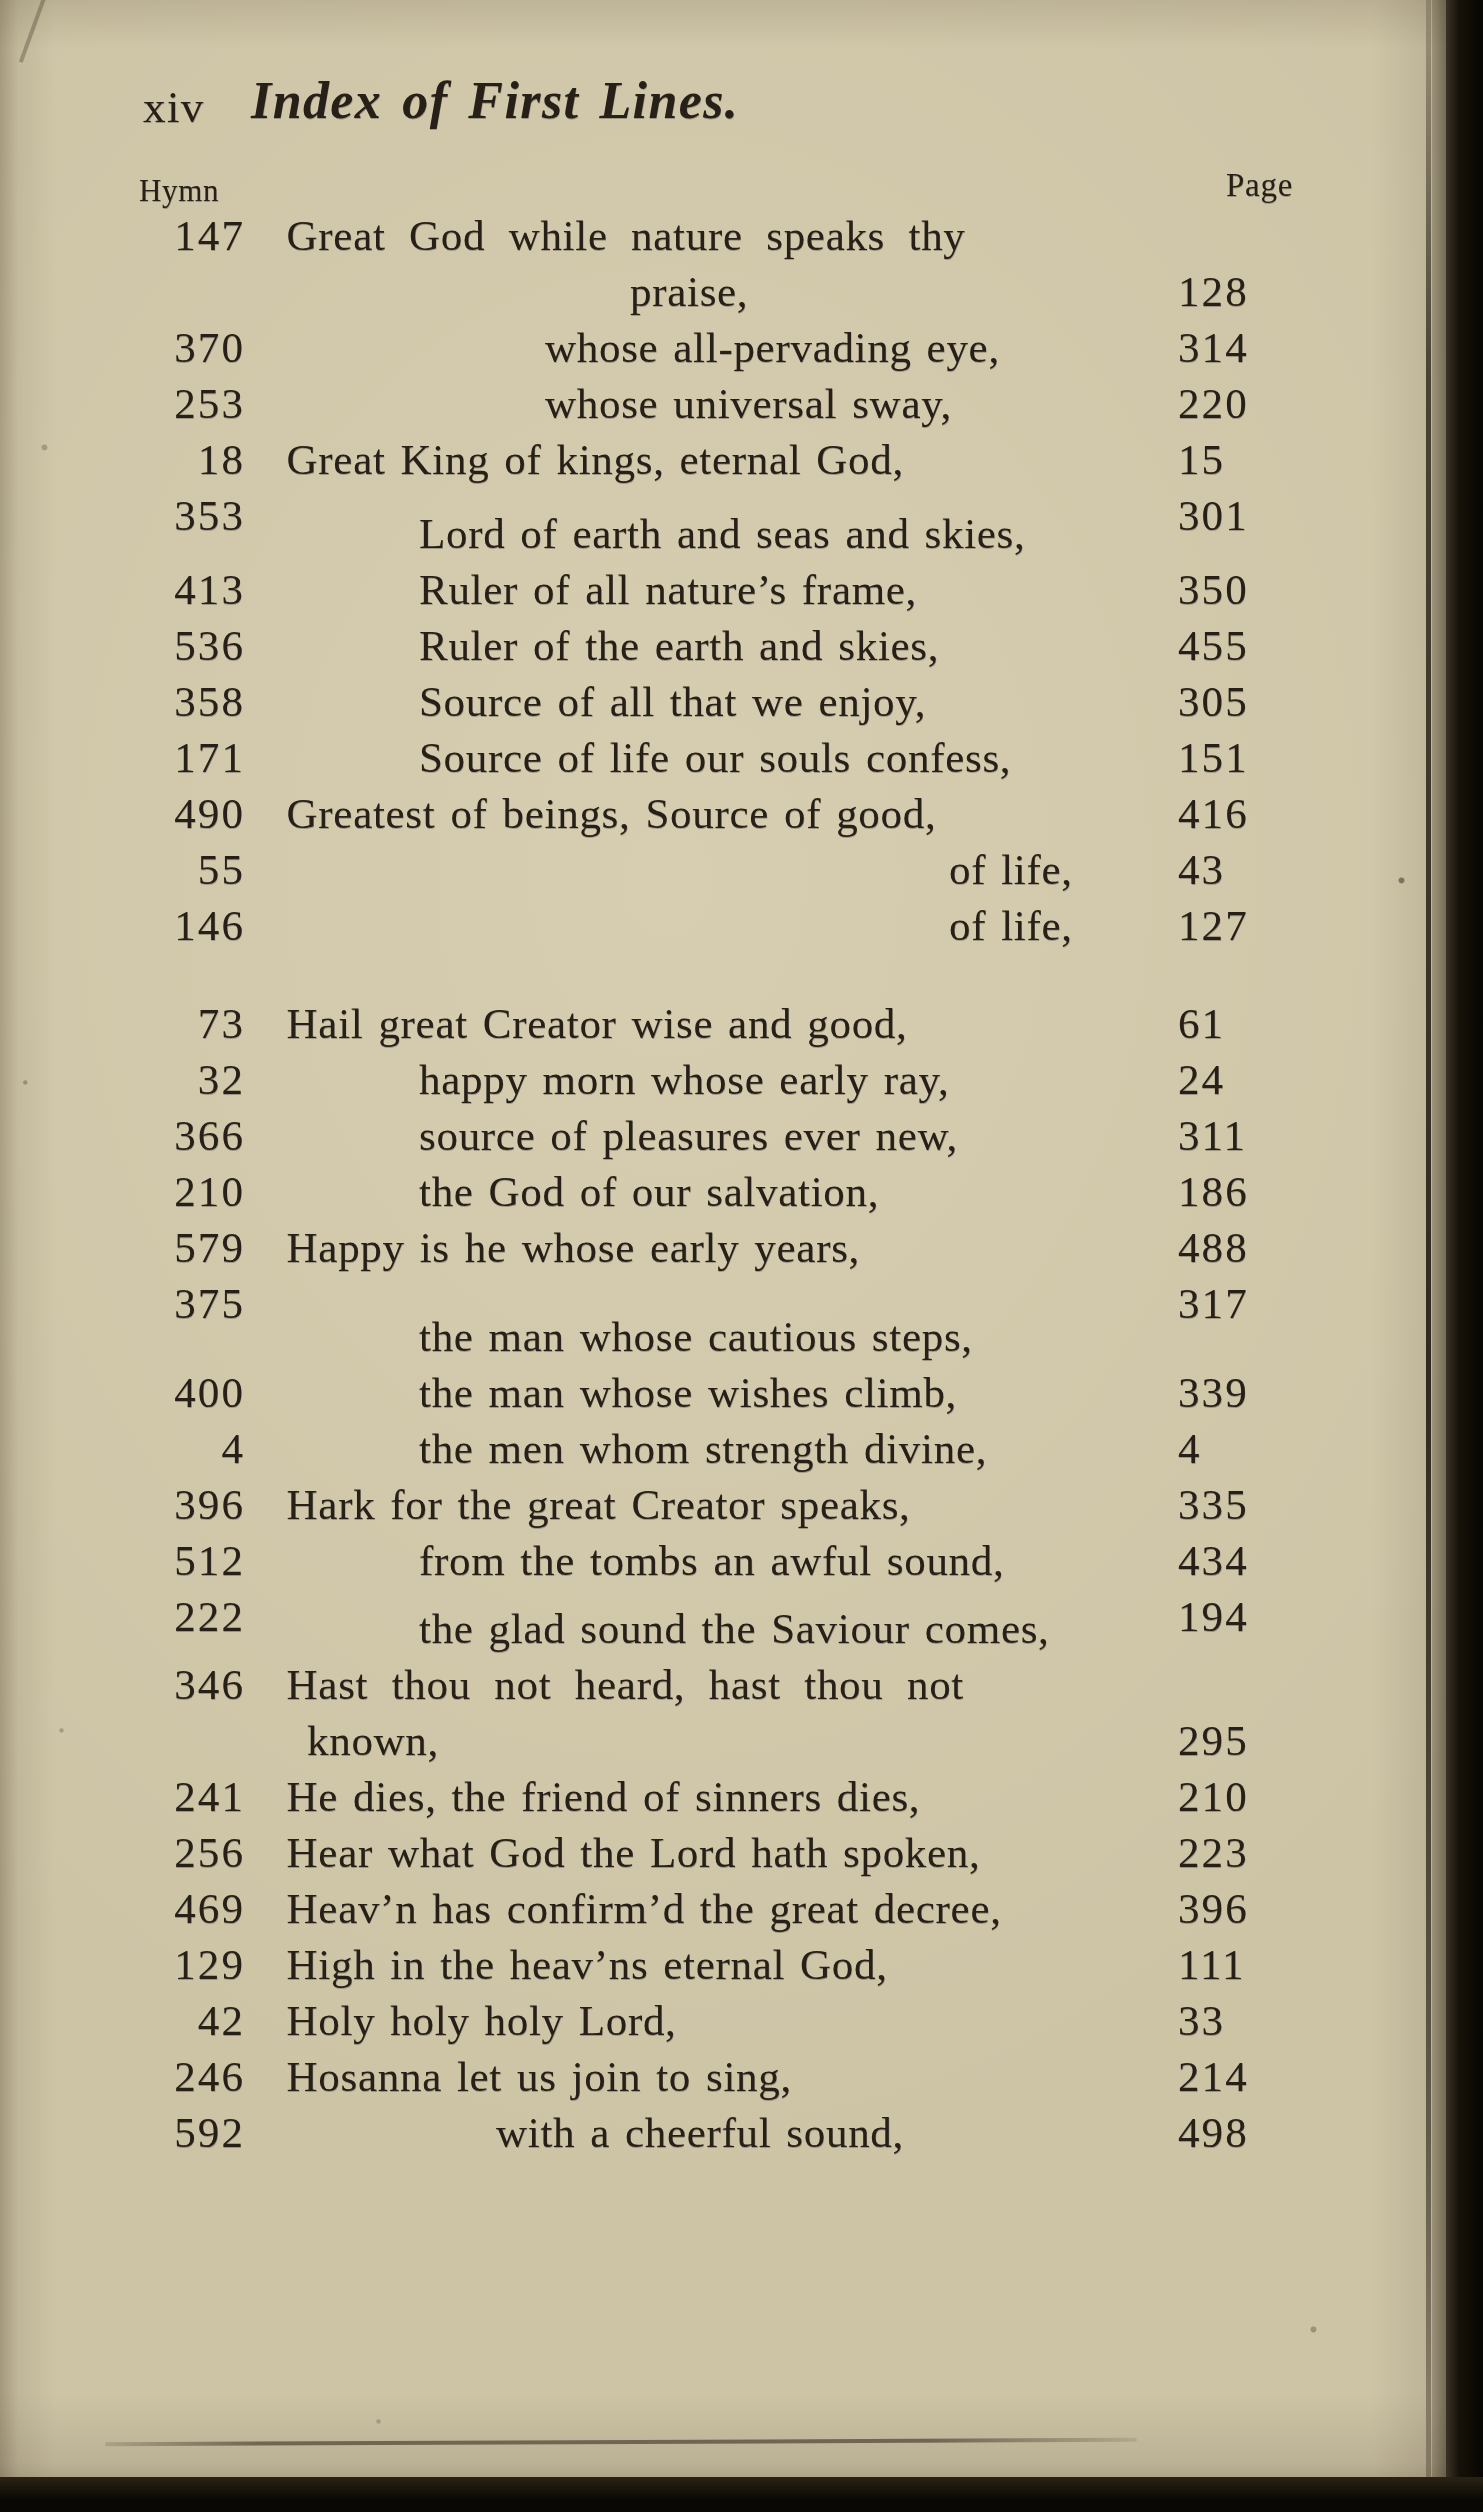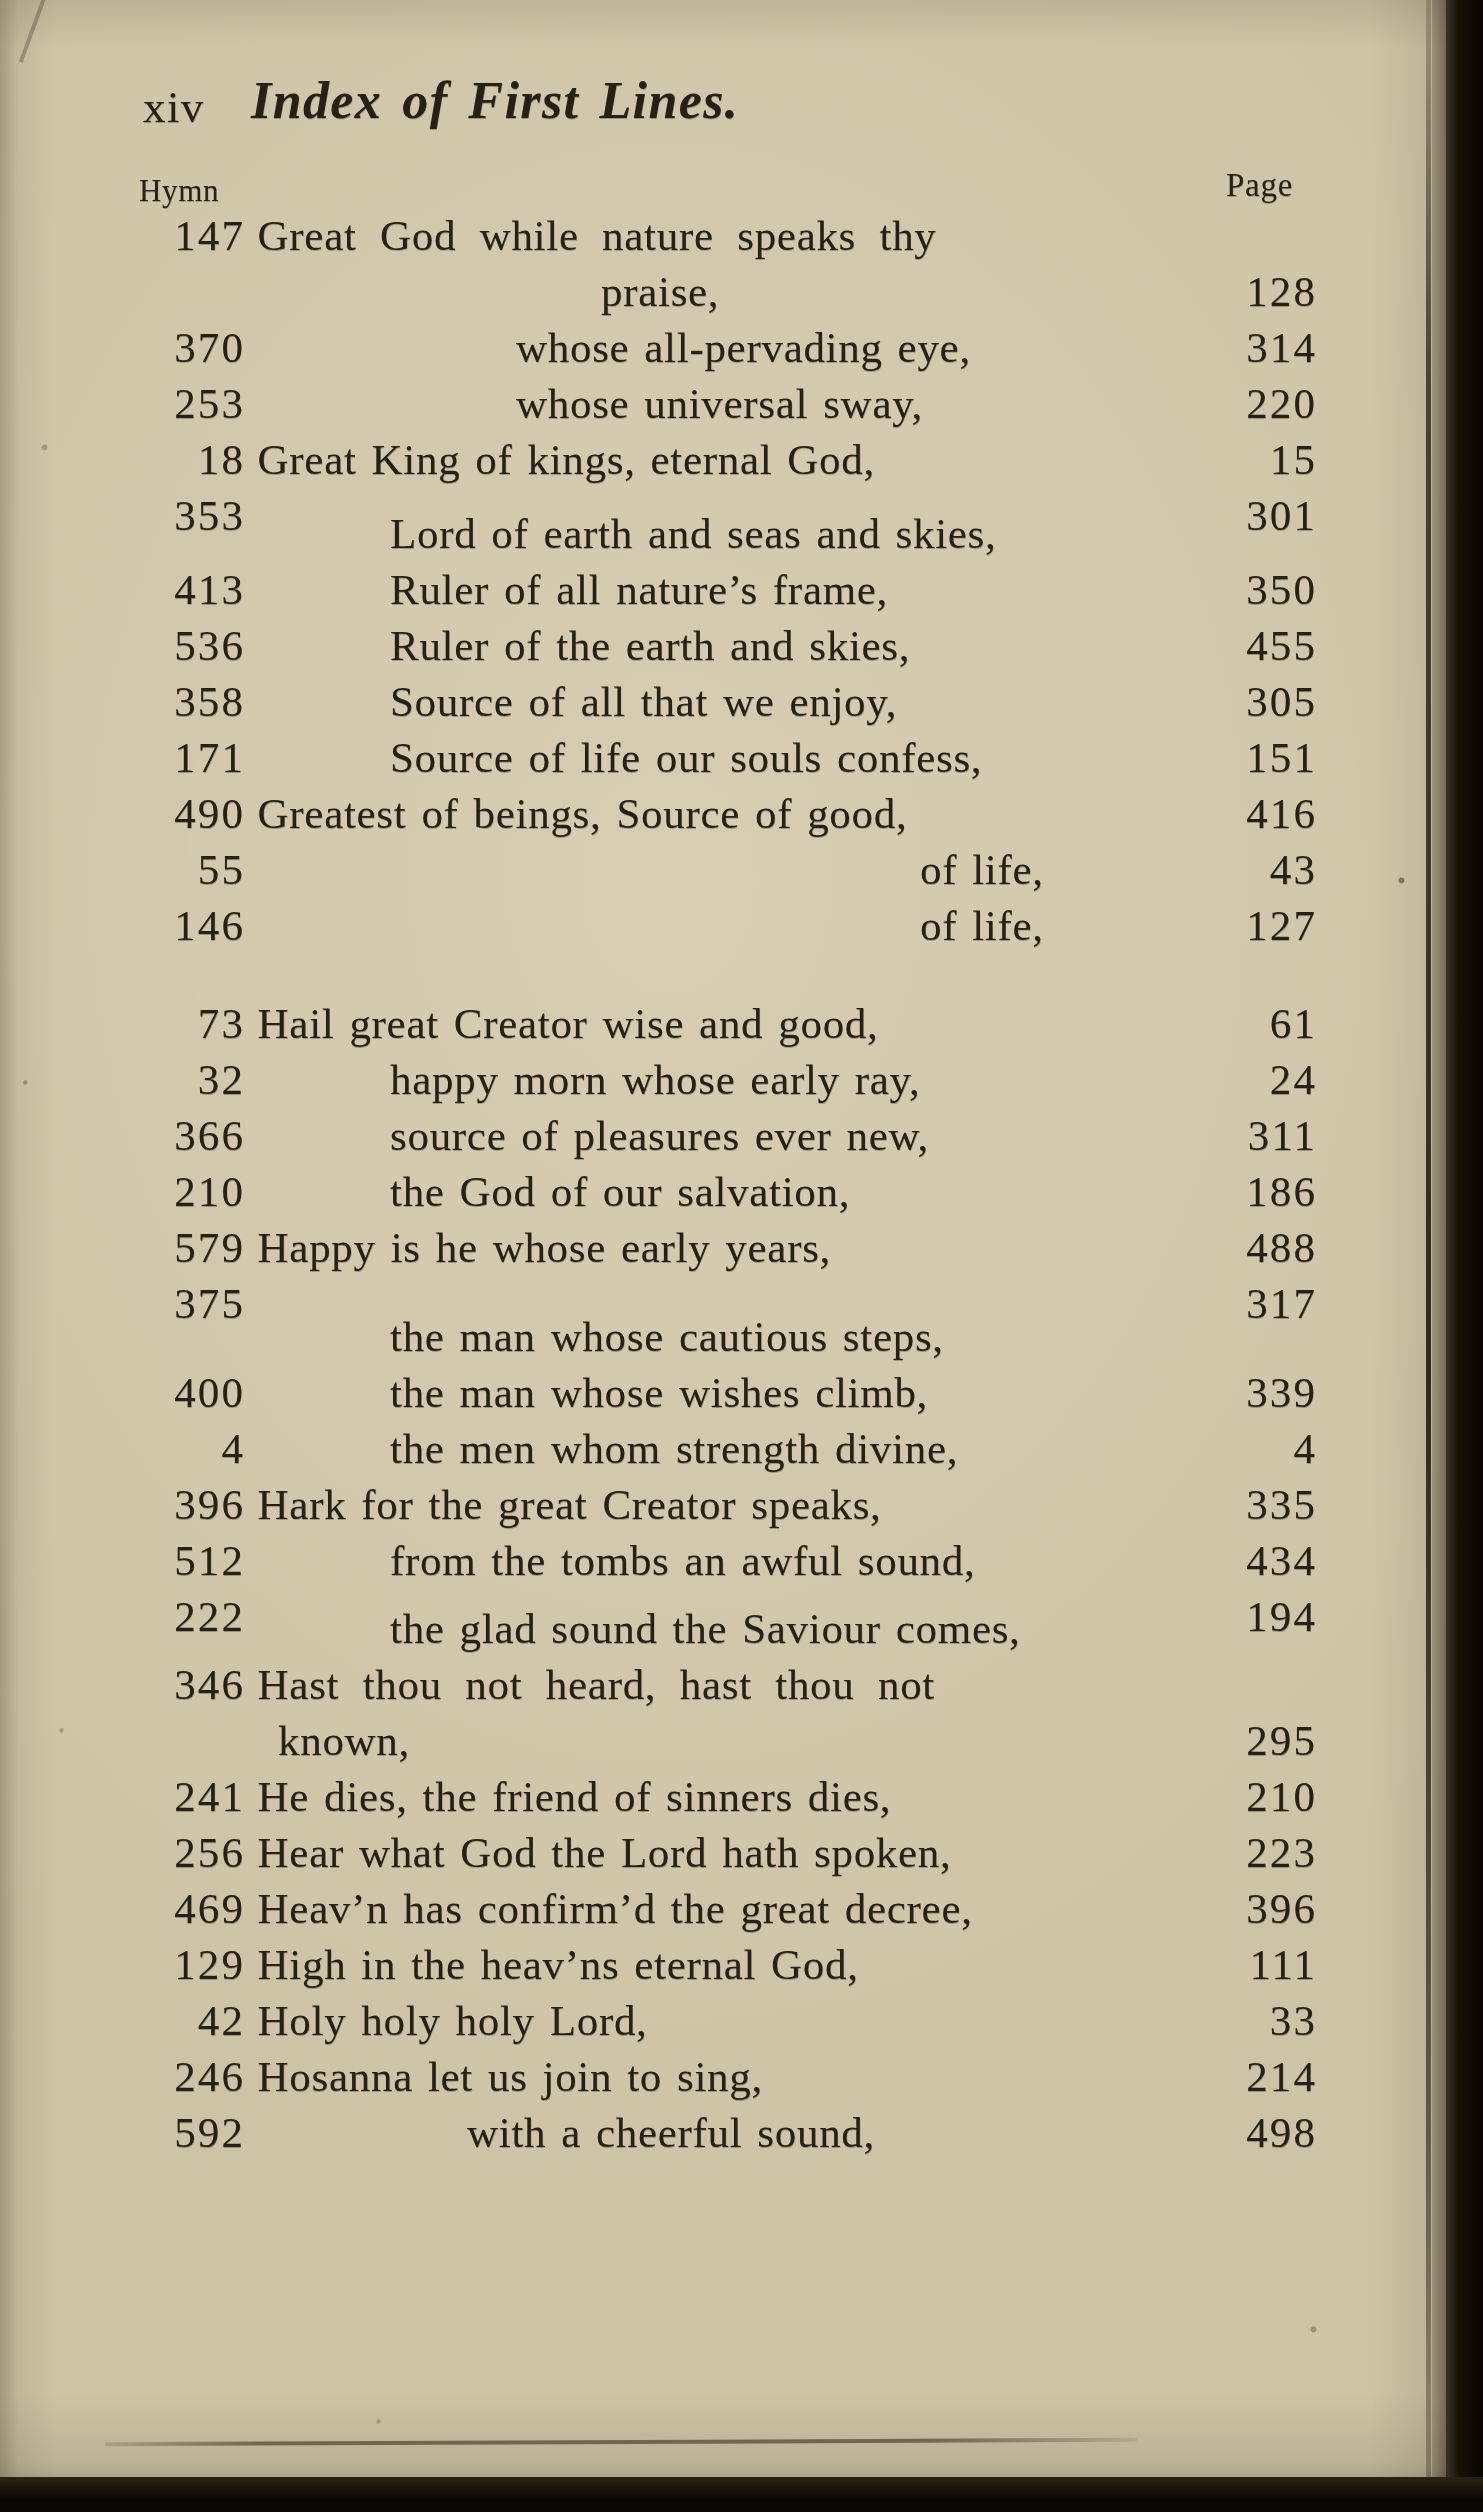--- a/index.html
+++ b/index.html
@@ -43,26 +43,27 @@
 
   .entries {
     position: absolute; left: 139px; top: 208px; width: 1178px;
   }
   .row {
     display: flex;
     line-height: 56px;
     font-size: 43px;
     letter-spacing: 0.7px;
     word-spacing: 3.5px;
+    gap: 29px;
   }
   .row.gap { margin-top: 42px; }
   .hymn  { flex: none; width: 106px; text-align: right; letter-spacing: 2.1px; }
   .txt   { flex: 1; box-sizing: border-box; padding-left: 12.6px; white-space: nowrap; overflow: visible; }
   .txt.spread { word-spacing: 12px; }
-  .pg    { flex: none; width: 139px; text-align: right; letter-spacing: 2.1px; }
+  .pg    { flex: none; width: 139px; letter-spacing: 2.1px; }
 
   .edge-band {
     position: absolute; top: 0; right: 0; width: 38px; height: 100%;
     background: linear-gradient(90deg, #3a3226 0, #161209 35%, #070503 100%);
   }
   .edge-gap {
     position: absolute; top: 0; right: 38px; width: 14px; height: 100%;
     background: linear-gradient(90deg, rgba(60,48,30,0.25), rgba(40,32,20,0.45));
   }
   .edge-line {

